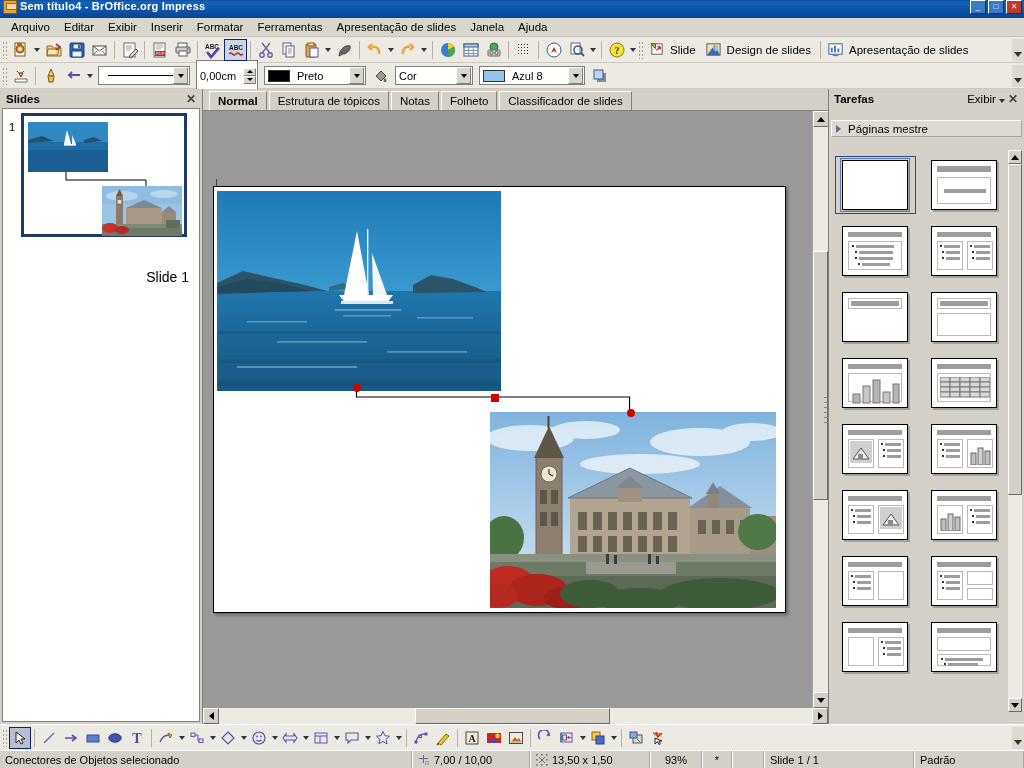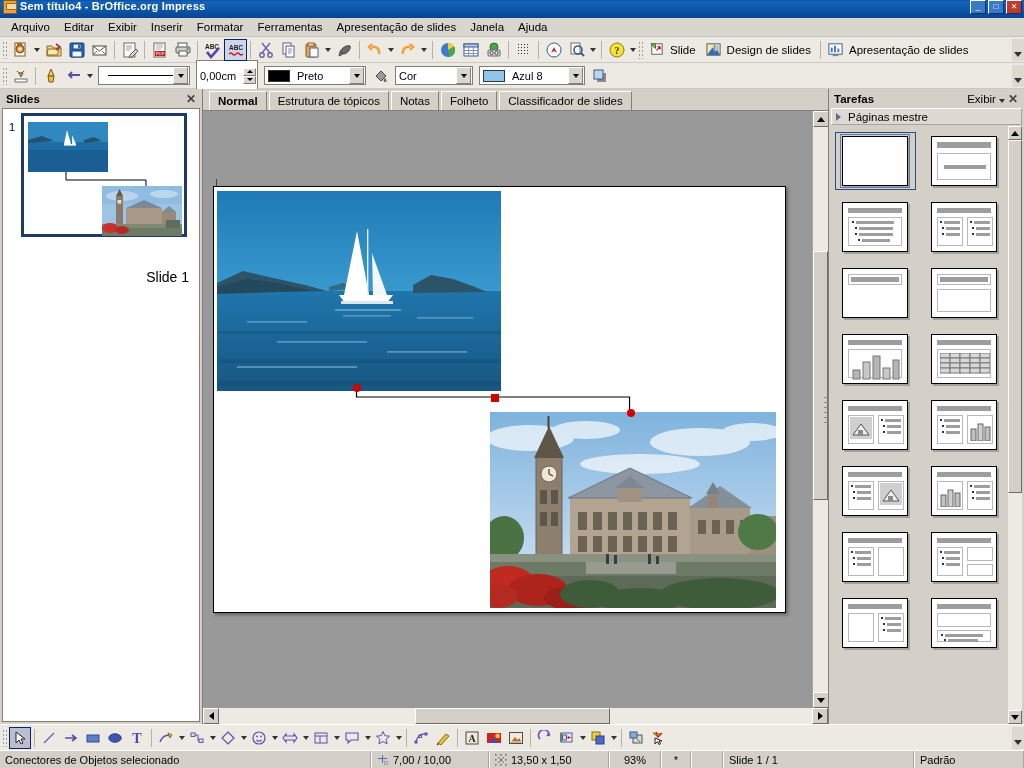--- a/index.html
+++ b/index.html
@@ -165,21 +165,21 @@
   .sbthumb { position: absolute; background: #d4d0c8;
      border:1px solid #fff; border-right-color:#6e6a62;border-bottom-color:#6e6a62;}
   .vsb .sbthumb { left:0; right:0; top: 22%; height: 44%; }
   .hsb .sbthumb { top:0; bottom:0; left: 33%; width: 33%; }
   .splitgrip { position:absolute; right:0; top:50%; transform:translateY(-50%); width:4px;height:30px;
      background-image: radial-gradient(#8a8680 40%, transparent 42%); background-size:2px 5px;}
 
   
   .taskspanel {
     width: 196px; flex: 0 0 196px; background: #d4d0c8;
-    display: flex; flex-direction: column; border-left: 1px solid #848078;
+    display: flex; flex-direction: column; border-left: 1px solid #848078; gap: 12px;
   }
   .taskshdr { height: 19px; flex:0 0 19px; display:flex; align-items:center; padding:0 3px 0 5px; }
   .taskshdr .ttl { font-weight:bold; font-size:11.5px; flex:1 1 auto; }
   .taskshdr .exib { font-size:11.5px; padding-right:3px; }
   .taskshdr .dd:after{content:"";display:inline-block;border-left:3px solid transparent;border-right:3px solid transparent;border-top:4px solid #333;}
   .acc-bar {
     height: 17px; flex: 0 0 17px; display: flex; align-items: center;
     background: #dedad2; border: 1px solid #fff; border-right-color:#a9a59d; border-bottom-color:#a9a59d;
     margin: 0 2px 1px 2px; padding-left: 4px; font-size: 11.5px;
   }
@@ -1210,16 +1210,16 @@
             <rect x="5" y="10" width="1.6" height="1.6"></rect>
             <rect x="10" y="10" width="1.6" height="1.6"></rect>
           </g>
         <path d="M3 3l6 6M9 3l-6 6" stroke="#555" stroke-width="0.8"></path>
       </svg>
       <span>13,50 x 1,50</span>
     </div>
     <div class="scell" style="width:52px; justify-content:center;">93%</div>
     <div class="scell" style="width:30px; justify-content:center;">*</div>
     <div class="scell" style="width:32px;"></div>
-    <div class="scell" style="width:191px">Slide 1 / 1</div>
+    <div class="scell" style="width:150px">Slide 1 / 1</div>
     <div class="scell" style="width:110px">Padrão</div>
   </div>
 </div>
 
 </body></html>

